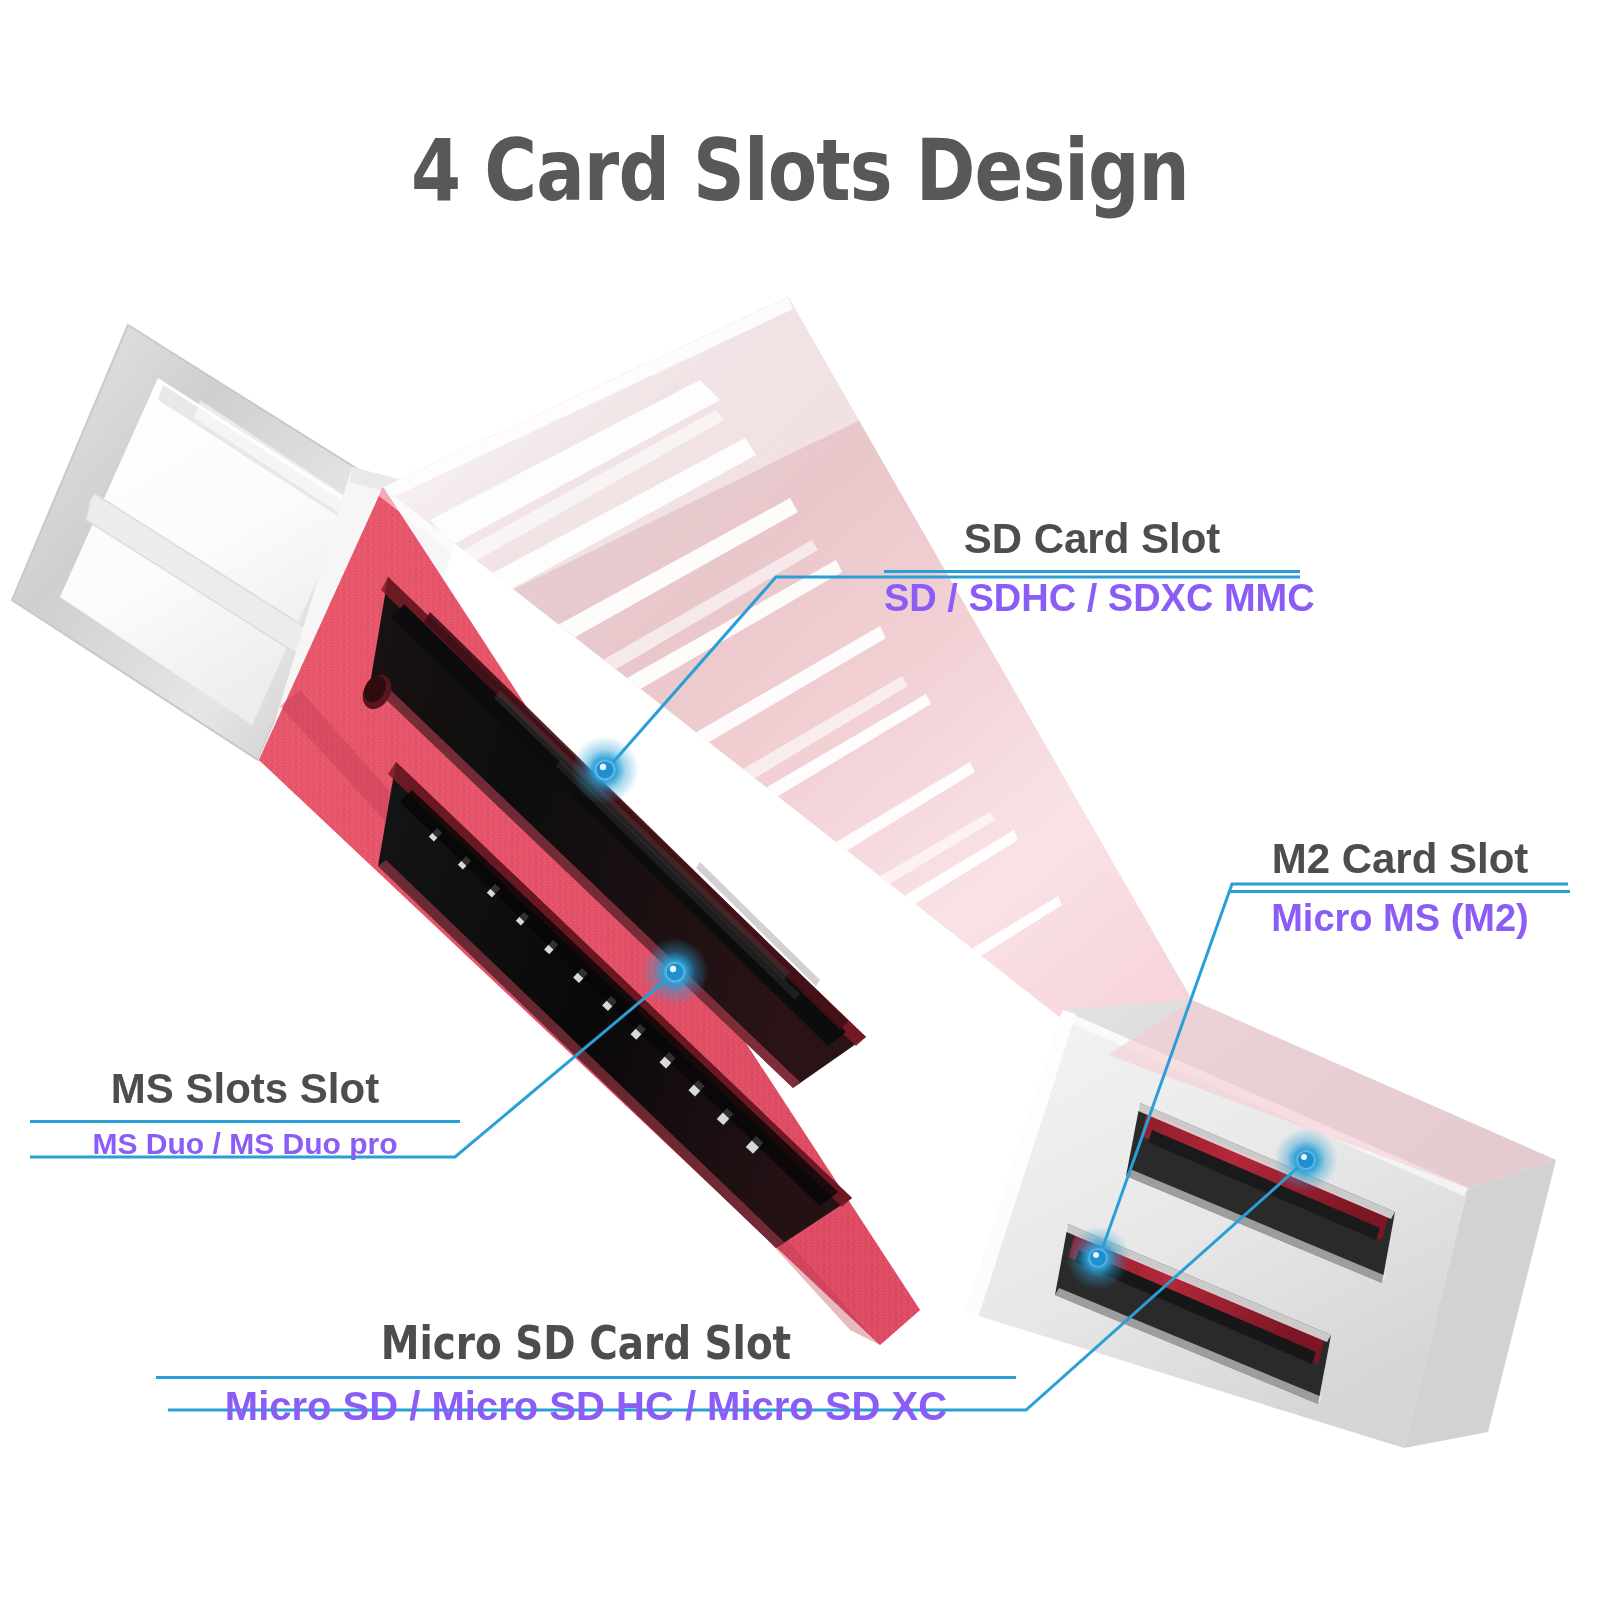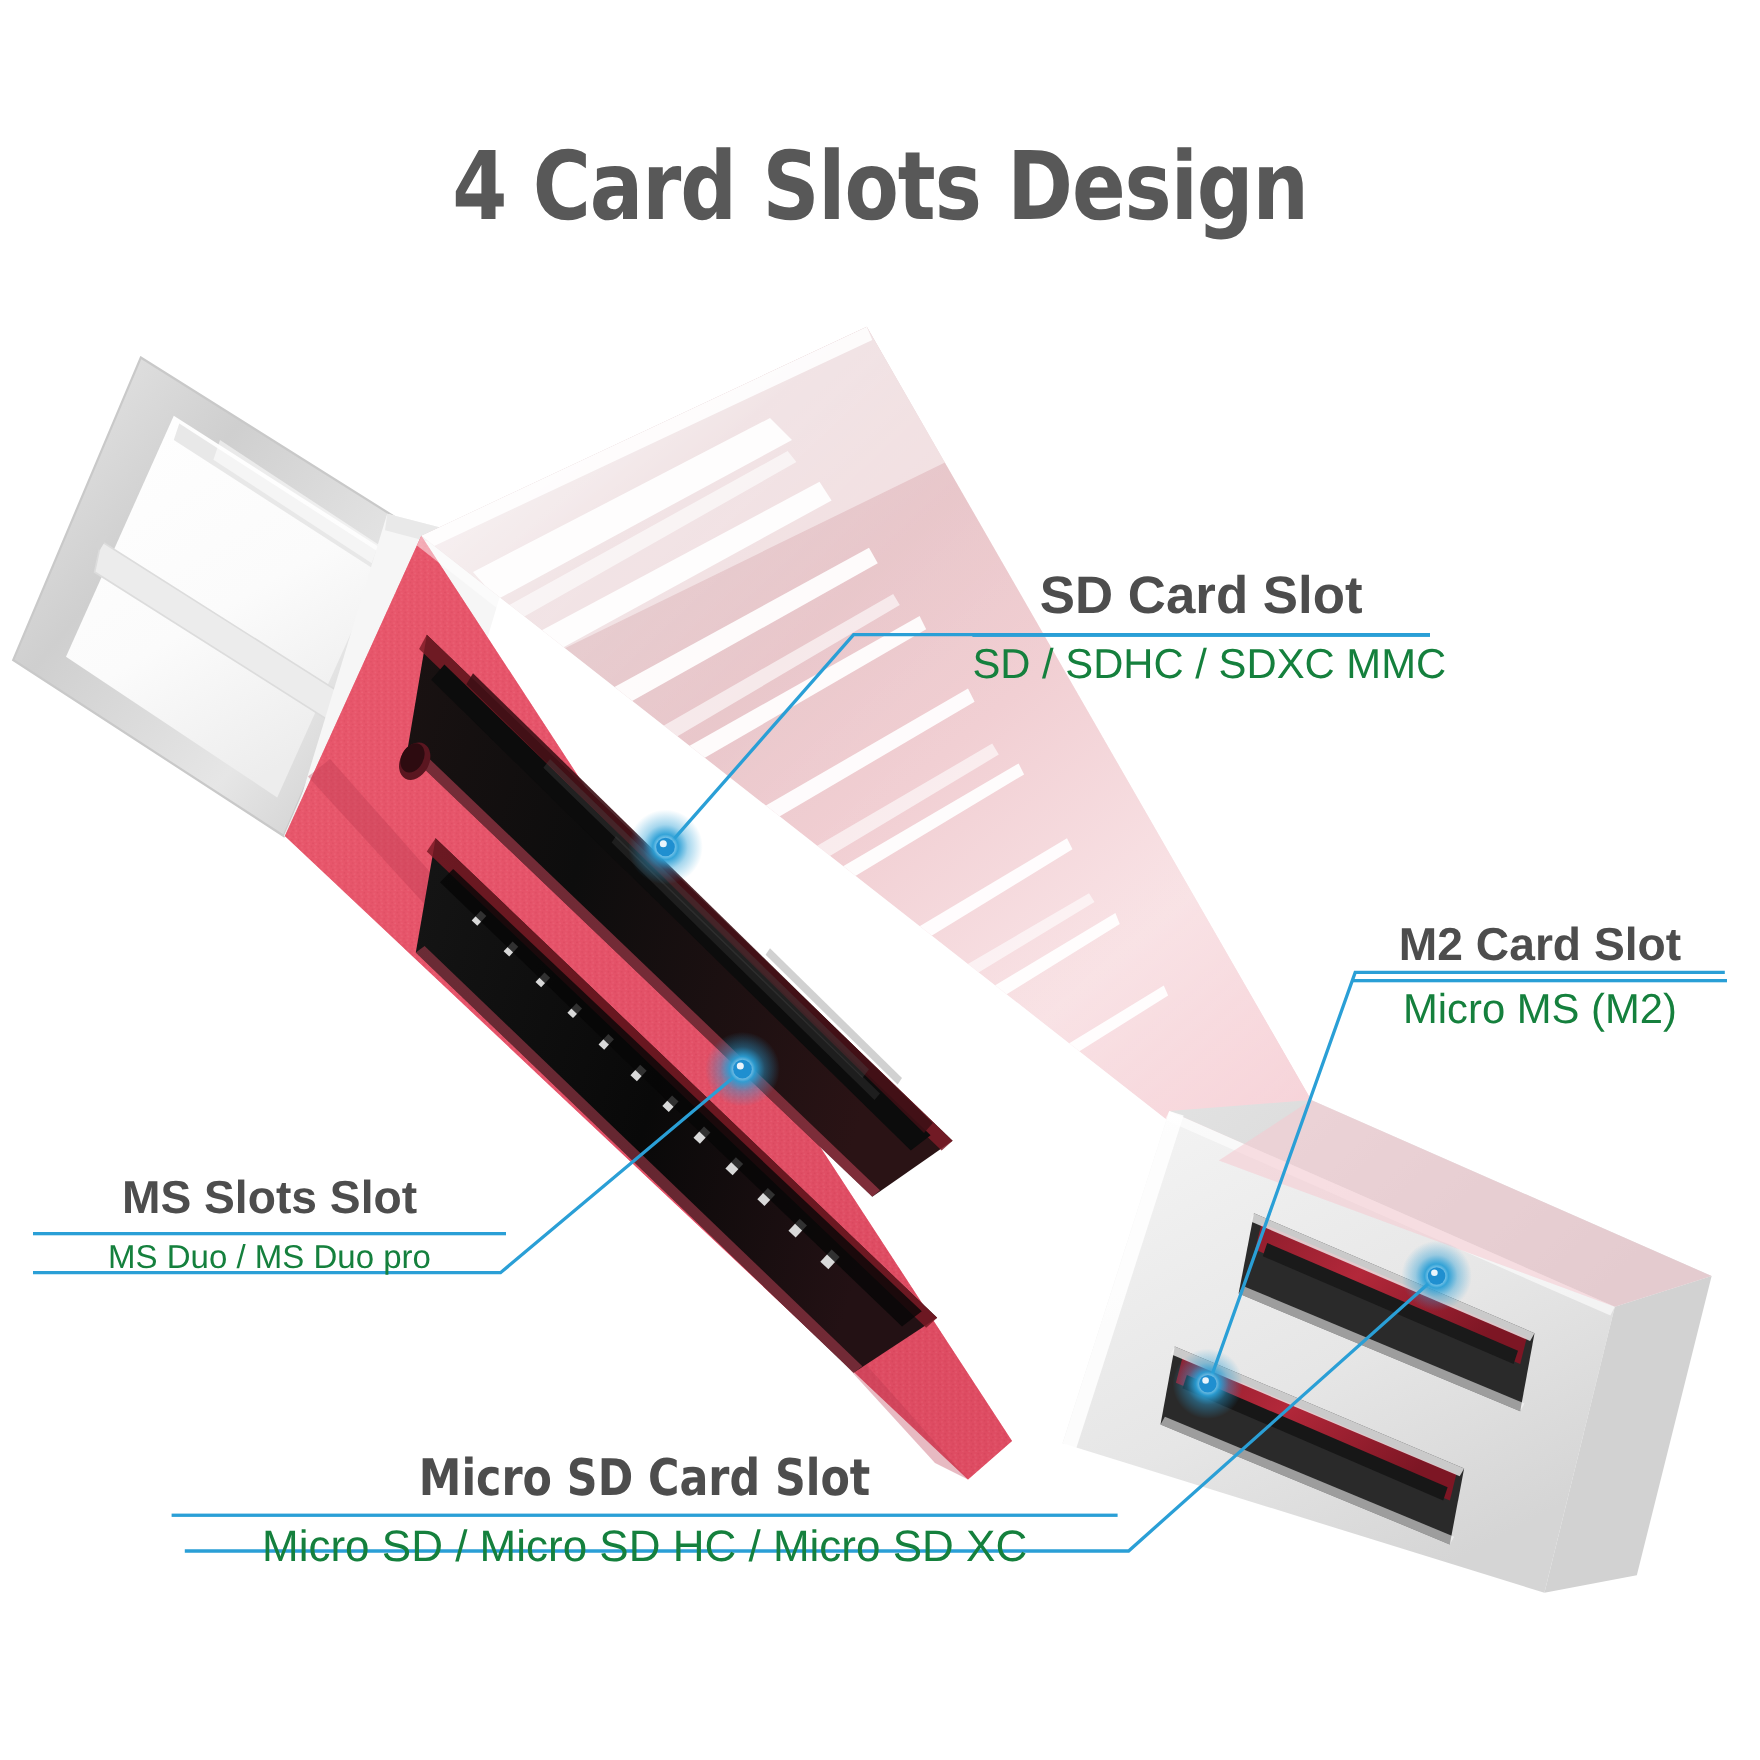--- a/index.html
+++ b/index.html
@@ -33,29 +33,29 @@
     color:#4d4d4d;
     white-space:nowrap;
     line-height:1;
   }
   .callout .rule{
     height:3px;
     background:#2a9fd6;
     margin:10px 0 4px 0;
   }
   .callout .sub{
-    color:#15803d;
+    color:#8b5cf6;
     white-space:nowrap;
     line-height:1.15;
-    font-weight:normal;
+    font-weight:bold;
   }
 
   
   #callout-sd{left:884px;top:518px;width:416px;text-align:center;}
-  #callout-sd .hd{font-size:48px;}
+  #callout-sd .hd{font-size:42px;}
   #callout-sd .sub{font-size:38px;}
 
   
   #callout-m2{left:1230px;top:826px;width:340px;text-align:center;margin-top:12px;}
   #callout-m2 .hd{font-size:42px;}
   #callout-m2 .sub{font-size:38px;}
 
   
   #callout-ms{left:30px;top:1068px;width:430px;text-align:center;}
   #callout-ms .hd{font-size:42px;}

